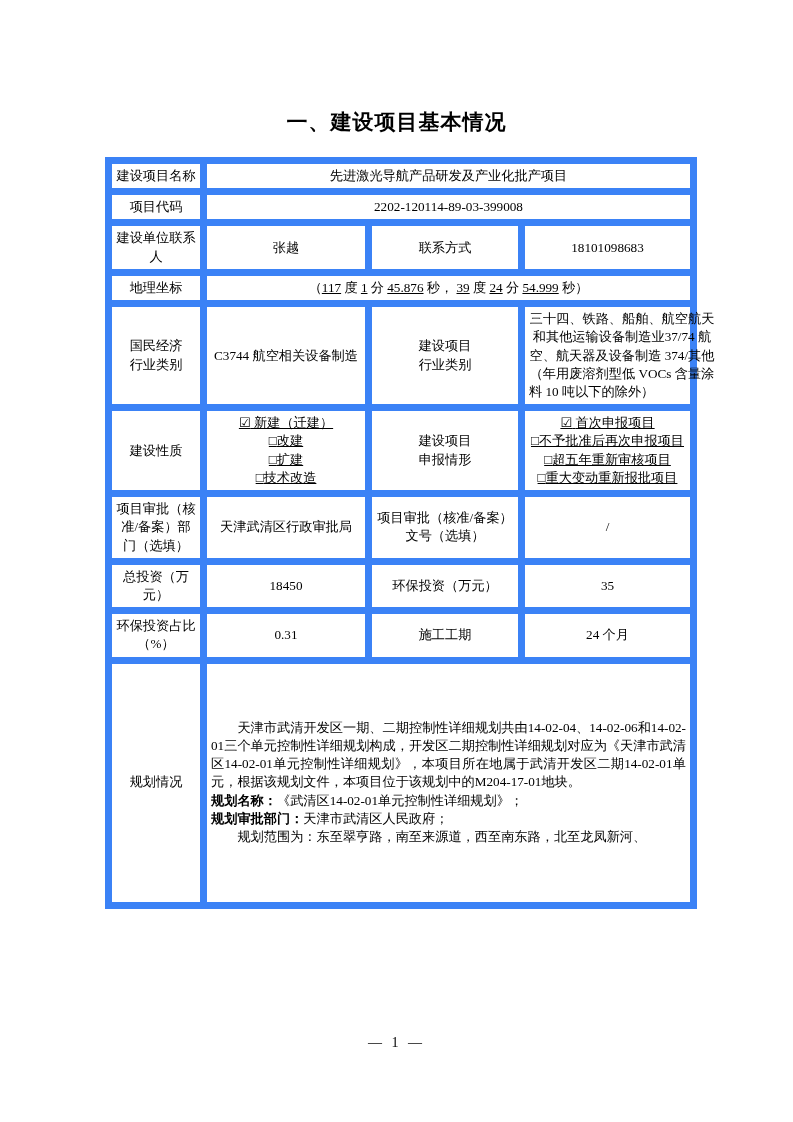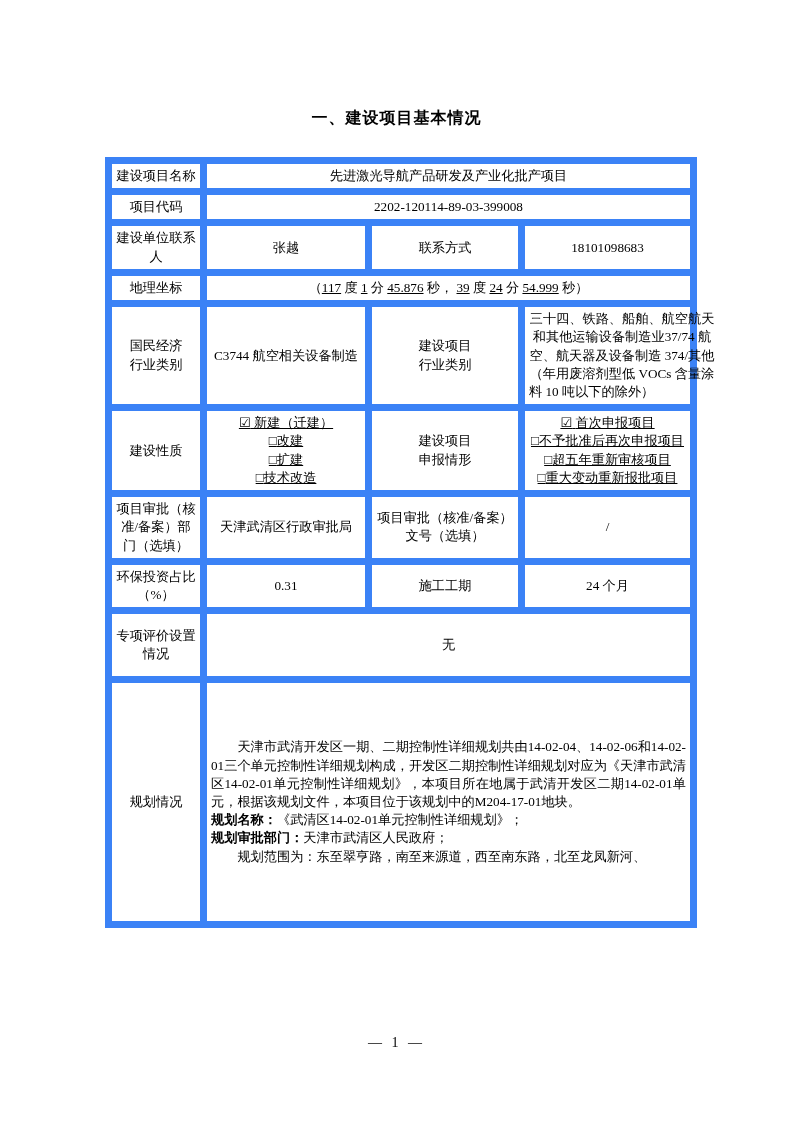--- a/index.html
+++ b/index.html
@@ -23,21 +23,21 @@
     overflow: hidden;
   }
 
   
   .doc-title {
     position: absolute;
     left: 0;
     top: 108px;
     width: 793px;
     text-align: center;
-    font-size: 16px;
+    font-size: 21px;
     font-weight: bold;
     letter-spacing: 1px;
     font-family: "Liberation Sans", "DejaVu Sans", sans-serif;
   }
 
   
   table.main {
     position: absolute;
     left: 105px;
     top: 157px;
@@ -183,33 +183,35 @@
         </td>
       </tr>
 
       <tr>
         <td class="lbl">项目审批（核准/备案）部门（选填）</td>
         <td>天津武清区行政审批局</td>
         <td class="lbl">项目审批（核准/备案）文号（选填）</td>
         <td>/</td>
       </tr>
 
+      <tr>
+        <td class="lbl">总投资（万元）</td>
+        <td>18450</td>
+        <td class="lbl">环保投资（万元）</td>
+        <td>35</td>
+      </tr>
 
       <tr>
         <td class="lbl">环保投资占比（%）</td>
         <td>0.31</td>
         <td class="lbl">施工工期</td>
         <td>24 个月</td>
       </tr>
 
 
-      <tr>
-        <td class="lbl" style="height:56px;">专项评价设置情况</td>
-        <td colspan="3">无</td>
-      </tr>
 
       <tr>
         <td class="lbl">规划情况</td>
         <td colspan="3" class="plan-cell" style="height:232px;">
           <p class="plan-p">天津市武清开发区一期、二期控制性详细规划共由14-02-04、14-02-06和14-02-01三个单元控制性详细规划构成，开发区二期控制性详细规划对应为《天津市武清区14-02-01单元控制性详细规划》，本项目所在地属于武清开发区二期14-02-01单元，根据该规划文件，本项目位于该规划中的M204-17-01地块。</p>
           <p class="plan-p noindent"><b>规划名称：</b><span>《武清区14-02-01单元控制性详细规划》；</span></p>
           <p class="plan-p noindent"><b>规划审批部门：</b><span>天津市武清区人民政府；</span></p>
           <p class="plan-p">规划范围为：东至翠亨路，南至来源道，西至南东路，北至龙凤新河、</p>
         </td>
       </tr>

